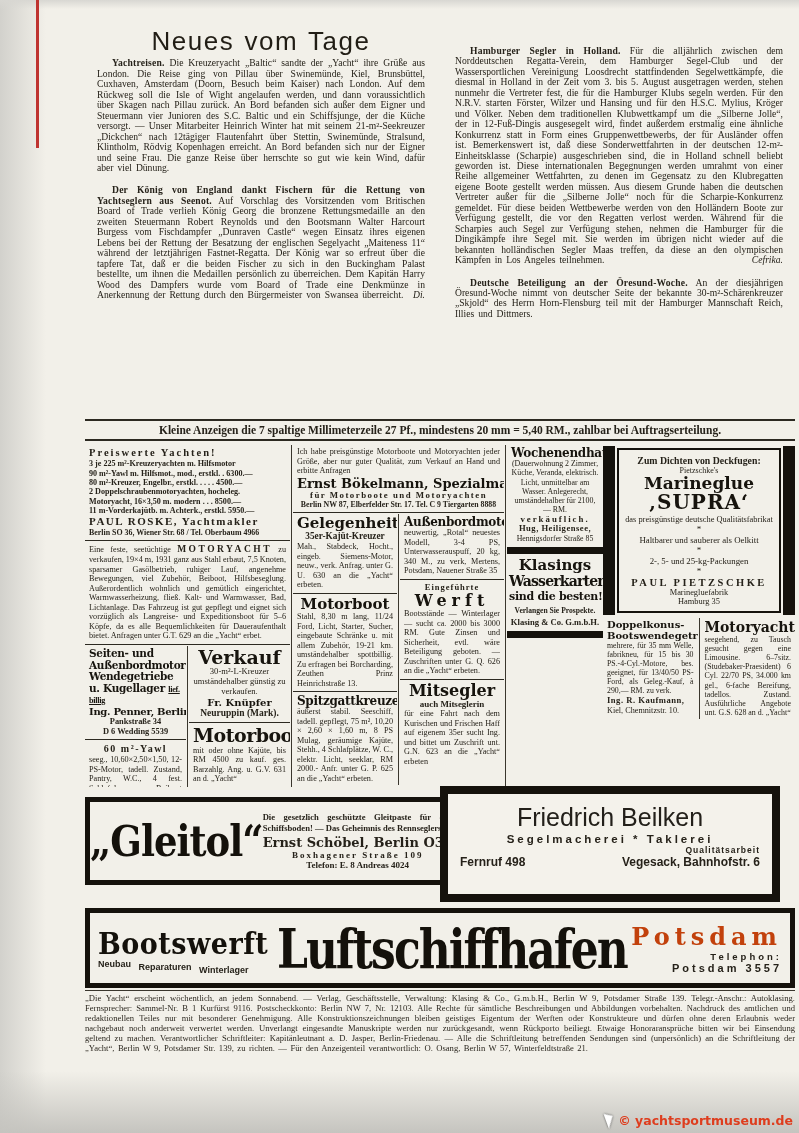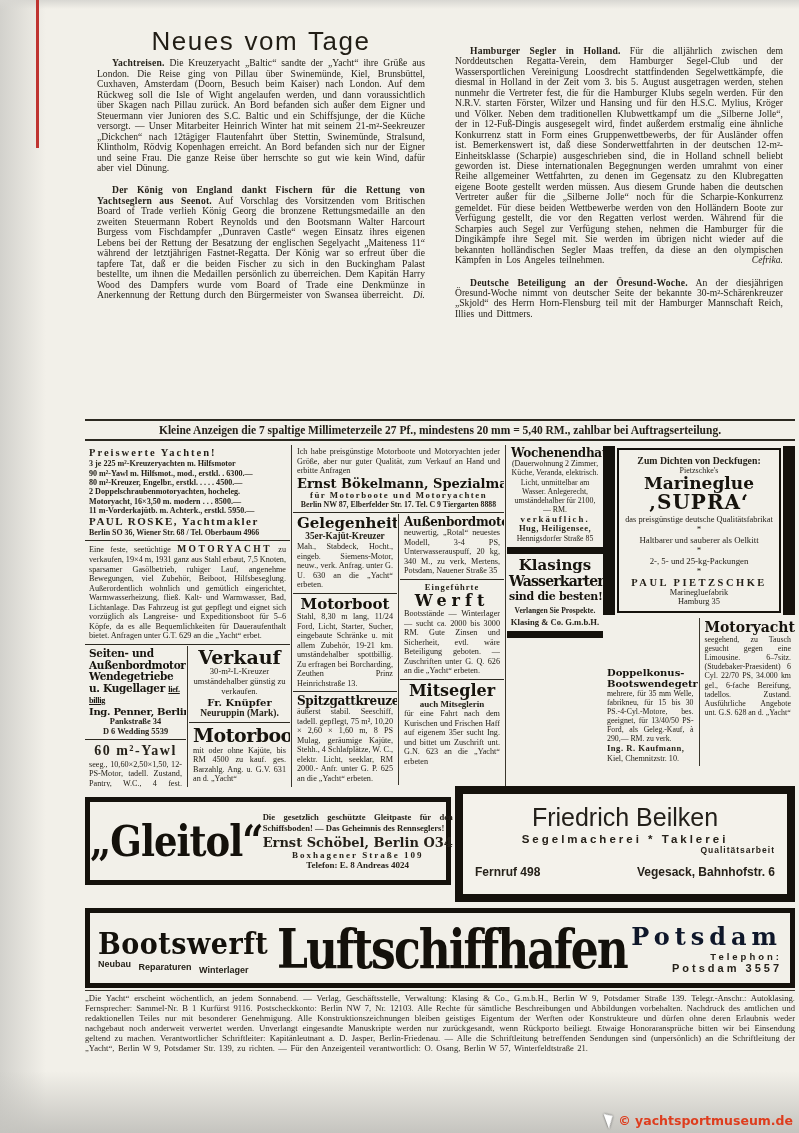--- a/index.html
+++ b/index.html
@@ -67,42 +67,42 @@
   .gleitol{position:absolute;left:85px;top:797px;width:366px;height:88px;box-sizing:border-box;
            border:5px solid #15120c;background:#f2f0e9;display:flex;align-items:center;}
   .gl-logo{width:195px;text-align:center;font-family:"DejaVu Serif",serif;font-weight:bold;
            font-size:37px;letter-spacing:-1px;transform:scaleY(1.15);color:#14110b;}
   .gl-right{flex:1;padding:3px 6px 3px 0;text-align:center;}
   .gl-desc{font-weight:bold;font-size:8.6px;line-height:1.18;text-align:justify;}
   .gl-firm{font-family:"DejaVu Serif",serif;font-weight:bold;font-size:13px;margin-top:2px;white-space:nowrap;}
   .gl-addr{font-weight:bold;font-size:9px;letter-spacing:2px;white-space:nowrap;}
   .gl-tel{font-weight:bold;font-size:9px;white-space:nowrap;}
 
-  .beilken{position:absolute;left:455px;top:786px;width:340px;height:116px;box-sizing:border-box;
+  .beilken{position:absolute;left:440px;top:786px;width:340px;height:116px;box-sizing:border-box;
            border:8px solid #15120c;background:#f4f2eb;}
   .bk-in{height:100%;box-sizing:border-box;padding:9px 12px 6px 12px;font-family:"Liberation Sans",sans-serif;}
   .bk-firm{text-align:center;font-size:25px;color:#23201a;}
   .bk-sub{text-align:center;font-weight:bold;font-size:11.5px;letter-spacing:3px;margin-top:1px;}
   .bk-q{text-align:right;font-weight:bold;font-size:8.5px;letter-spacing:1px;}
-  .bk-row{display:flex;justify-content:space-between;font-weight:bold;font-size:12px;margin-top:10px;}
+  .bk-row{display:flex;justify-content:space-between;font-weight:bold;font-size:12px;}
 
   .bwerft{position:absolute;left:85px;top:908px;width:710px;height:80px;box-sizing:border-box;
           border:5px solid #15120c;background:#f2f0e9;display:flex;align-items:center;overflow:hidden;}
   .bw-left{width:182px;padding-left:8px;}
   .bw-word1{font-family:"DejaVu Serif",serif;font-weight:bold;font-size:27px;letter-spacing:.5px;
             transform:scaleY(1.1);transform-origin:left;white-space:nowrap;color:#14110b;}
   .bw-svcs{font-family:"Liberation Sans",sans-serif;font-weight:bold;font-size:9px;white-space:nowrap;}
   .bw-svcs span{display:inline-block;}
   .bw-s2{transform:translateY(3px);margin-left:5px;}
   .bw-s3{transform:translateY(6px);margin-left:5px;}
   .bw-mid{flex:1;text-align:center;font-family:"DejaVu Serif",serif;font-weight:bold;font-size:44px;
           letter-spacing:-2px;white-space:nowrap;color:#14110b;}
   .bw-mid span{display:inline-block;transform:scaleY(1.25);}
   .bw-right{width:158px;text-align:right;padding-right:8px;font-family:"Liberation Sans",sans-serif;}
-  .bw-word3{font-family:"DejaVu Serif",serif;font-weight:bold;font-size:24px;letter-spacing:5px;white-space:nowrap;color:#0f172a;}
+  .bw-word3{font-family:"DejaVu Serif",serif;font-weight:bold;font-size:24px;letter-spacing:5px;white-space:nowrap;color:#c2410c;}
   .bw-tel1{font-weight:bold;font-size:9.5px;letter-spacing:3px;white-space:nowrap;}
   .bw-tel2{font-weight:bold;font-size:11px;letter-spacing:3px;white-space:nowrap;}
 
   .footer{position:absolute;left:85px;top:990px;width:710px;border-top:1.5px solid #3a362d;
           padding-top:3px;font-size:8.6px;line-height:9.9px;text-align:justify;word-spacing:1.3px;color:#2c2820;}
 
   .watermark{position:absolute;right:6px;bottom:5px;display:flex;align-items:center;gap:4px;
              font-family:"DejaVu Sans",sans-serif;font-weight:bold;font-size:12.5px;color:#de3d1e;}
   .cursor{width:0;height:0;border-top:5px solid transparent;border-bottom:11px solid transparent;
           border-left:8px solid #ffffff;transform:rotate(-20deg);filter:drop-shadow(0 0 1px #444);}
@@ -173,21 +173,21 @@
             <div class="disp d12" style="text-align:left;font-size:10.5px;line-height:1.1;">
               <span>Seiten- und Außenbordmotore, Wendegetriebe u. Kugellager</span>
               <span class="u" style="font-family:'Liberation Serif',serif;font-size:8.2px;">lief. billig</span>
             </div>
             <div class="disp d11 nw" style="font-size:10px;margin-top:1px;">Ing. Penner, Berlin N 20</div>
             <div class="bold ctr" style="font-size:8.4px;">Pankstraße 34</div>
             <div class="bold ctr" style="font-size:8.4px;">D 6 Wedding 5539</div>
           </div>
           <div class="hrule"></div>
           <div class="ad">
-            <div class="bold ctr" style="font-size:14px;letter-spacing:1.5px;">60 m²-Yawl</div>
+            <div class="bold ctr" style="font-size:10px;letter-spacing:1.5px;">60 m²-Yawl</div>
             <div class="jus">seeg., 10,60×2,50×1,50, 12-PS-Motor, tadell. Zustand, Pantry, W.C., 4 fest. Schlafpl., Beiboot Liegeplatz Wannsee, umständehalber f. 4500 RM. zu verkauf. Anfr. u. G.R. 627 an d. „Yacht“</div>
           </div>
         </div>
         <div class="vline"></div>
         <div class="subcol">
           <div class="ad">
             <div class="disp d19">Verkauf</div>
             <div class="ctr" style="font-size:8.6px;">30-m²-L-Kreuzer umständehalber günstig zu verkaufen.</div>
             <div class="disp ctr" style="font-size:10px;margin-top:1px;">Fr. Knüpfer</div>
             <div class="bold ctr" style="font-size:9.5px;">Neuruppin (Mark).</div>
@@ -284,21 +284,21 @@
           <div style="font-size:8.8px;">2-, 5- und 25-kg-Packungen</div>
           <div class="star">*</div>
           <div class="bold" style="font-size:10.5px;letter-spacing:2.5px;white-space:nowrap;">PAUL PIETZSCHKE</div>
           <div style="font-size:8.4px;">Marinegluefabrik</div>
           <div style="font-size:8.4px;">Hamburg 35</div>
         </div>
       </div>
       <div class="subrow">
         <div class="subcol">
           <div class="ad">
-            <div class="disp" style="font-size:10px;margin-top:48px;">Doppelkonus-</div>
+            <div class="disp" style="font-size:10px;">Doppelkonus-</div>
             <div class="disp nw" style="font-size:10px;text-align:right;">Bootswendegetriebe</div>
             <div class="jus" style="font-size:7.8px;">mehrere, für 35 mm Welle, fabrikneu, für 15 bis 30 PS.-4-Cyl.-Motore, bes. geeignet, für 13/40/50 PS-Ford, als Geleg.-Kauf, à 290,— RM. zu verk.</div>
             <div class="bold" style="font-size:8.6px;letter-spacing:.5px;margin-top:1px;">Ing. R. Kaufmann,</div>
             <div style="font-size:8.2px;">Kiel, Chemnitzstr. 10.</div>
           </div>
         </div>
         <div class="vline"></div>
         <div class="subcol">
           <div class="ad">
             <div class="disp d14 nw">Motoryacht</div>

